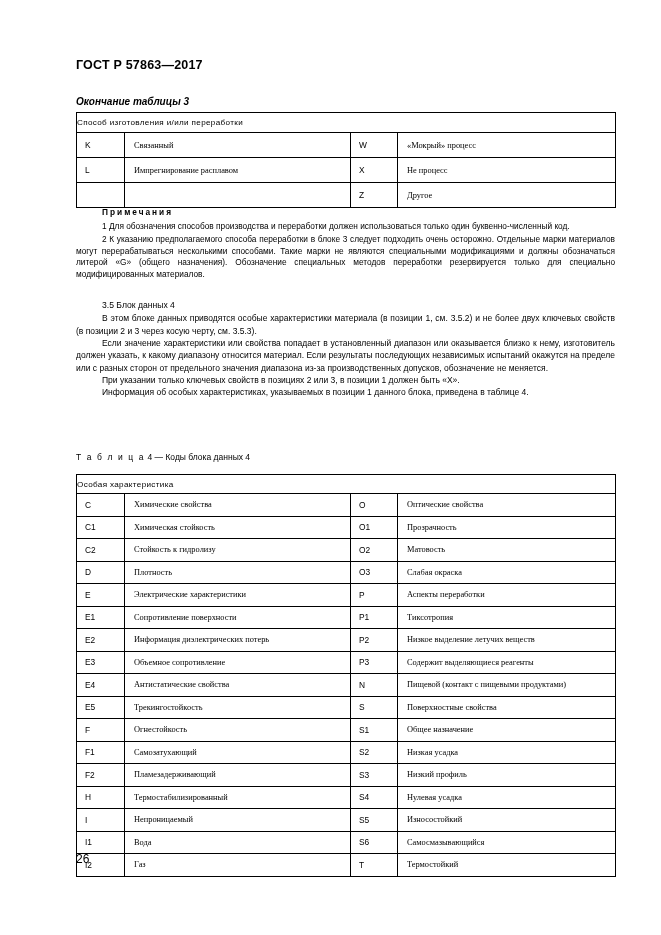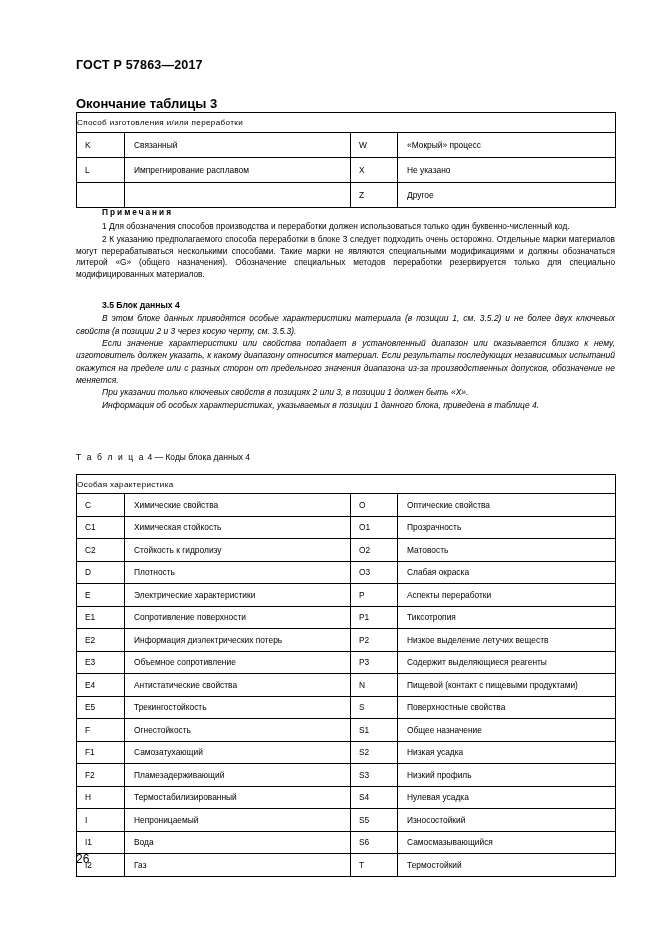--- a/index.html
+++ b/index.html
@@ -31,21 +31,22 @@
     font-size: 12.5px;
     font-weight: bold;
     letter-spacing: 0.2px;
   }
 
   
   .tbl-caption-cont {
     position: absolute;
     left: 76px;
     top: 96px;
-    font-size: 13px;
+    font-size: 10px;
+    font-style: italic;
     font-weight: bold;
   }
 
   
   table.gost {
     border-collapse: collapse;
     table-layout: fixed;
     width: 100%;
     font-size: 8.4px;
   }
@@ -62,20 +63,21 @@
     letter-spacing: 0.35px;
     font-size: 8.1px;
   }
   .code-cell {
     padding-left: 8px !important;
     height: 22px;
   }
   .desc-cell {
     padding-left: 9px !important;
     height: 22px;
+    font-family: Liberation Serif, serif;
   }
 
   
   #table3-wrap {
     position: absolute;
     left: 76px;
     top: 112px;
     width: 539px;
   }
   #table3-wrap col.c-code { width: 48px; }
@@ -110,28 +112,27 @@
   .section {
     position: absolute;
     left: 76px;
     width: 539px;
     font-size: 8.5px;
     line-height: 1.45;
     text-align: justify;
   }
   #sec35 { top: 299px; }
   .h-sub {
-    font-weight: bold;
+    font-weight: normal;
     margin-left: 26px;
     font-size: 8.6px;
     line-height: 1.55;
   }
   .para {
     text-indent: 26px;
-    font-style: italic;
   }
 
   
   .tbl-caption {
     position: absolute;
     left: 76px;
     top: 452px;
     font-size: 8.5px;
   }
   .tbl-caption .lbl { letter-spacing: 1.6px; }
@@ -182,21 +183,21 @@
         <tr>
           <td class="code-cell">K</td>
           <td class="desc-cell">Связанный</td>
           <td class="code-cell">W</td>
           <td class="desc-cell">«Мокрый» процесс</td>
         </tr>
         <tr>
           <td class="code-cell">L</td>
           <td class="desc-cell">Импрегнирование расплавом</td>
           <td class="code-cell">X</td>
-          <td class="desc-cell">Не указано</td>
+          <td class="desc-cell">Не процесс</td>
         </tr>
         <tr>
           <td class="code-cell"></td>
           <td class="desc-cell"></td>
           <td class="code-cell">Z</td>
           <td class="desc-cell">Другое</td>
         </tr>
       </tbody>
     </table>
   </div>

